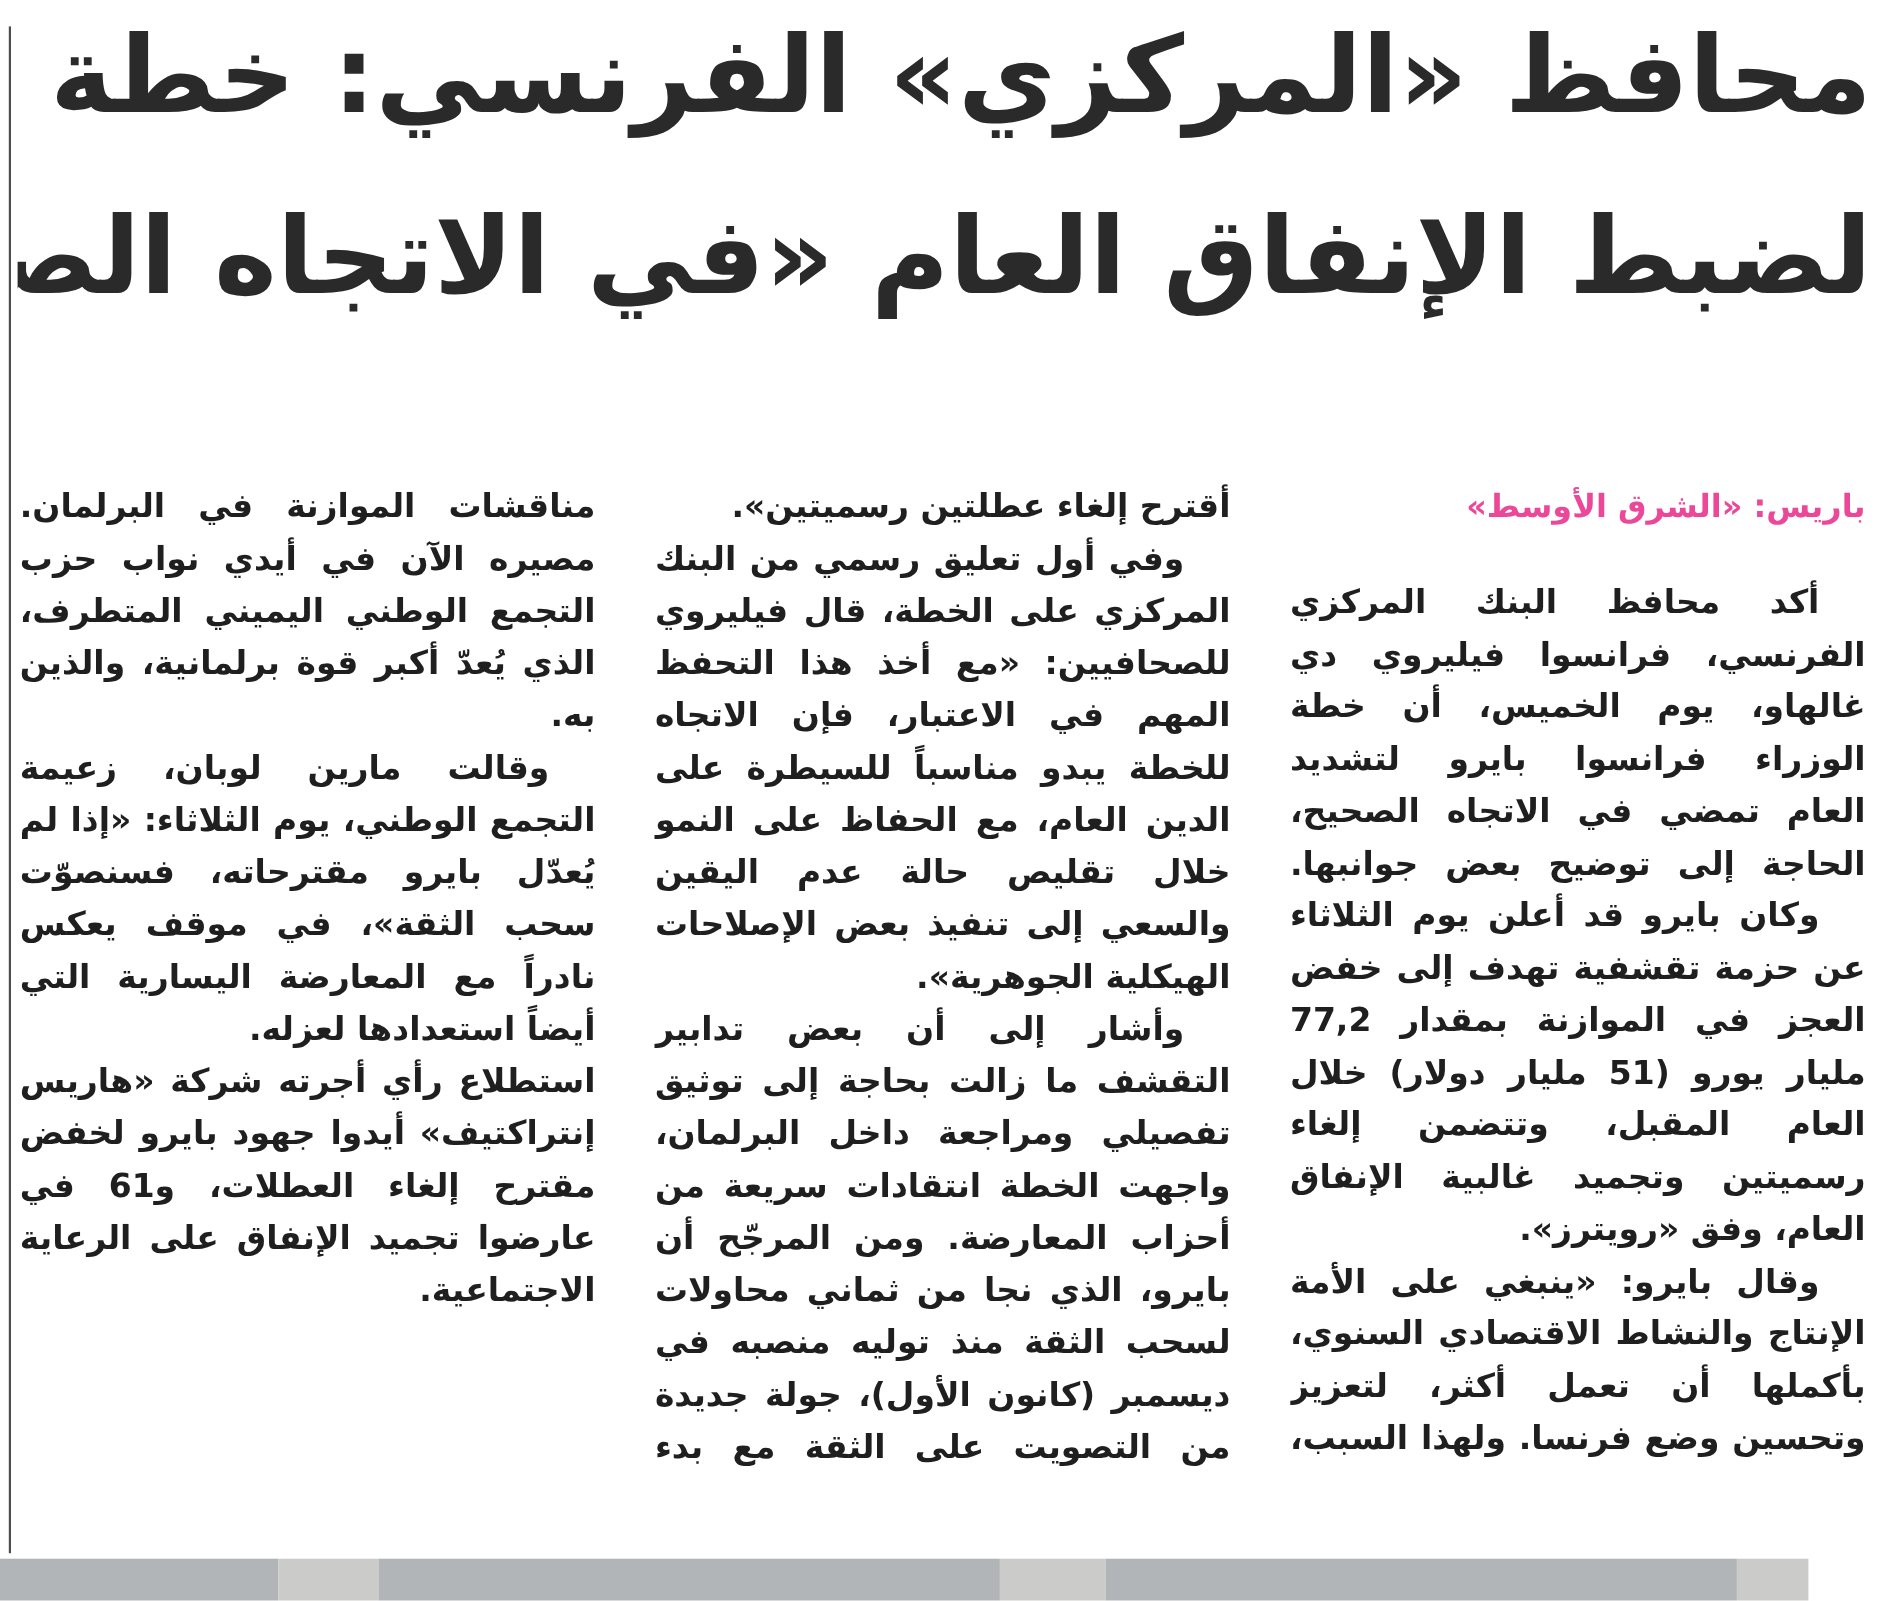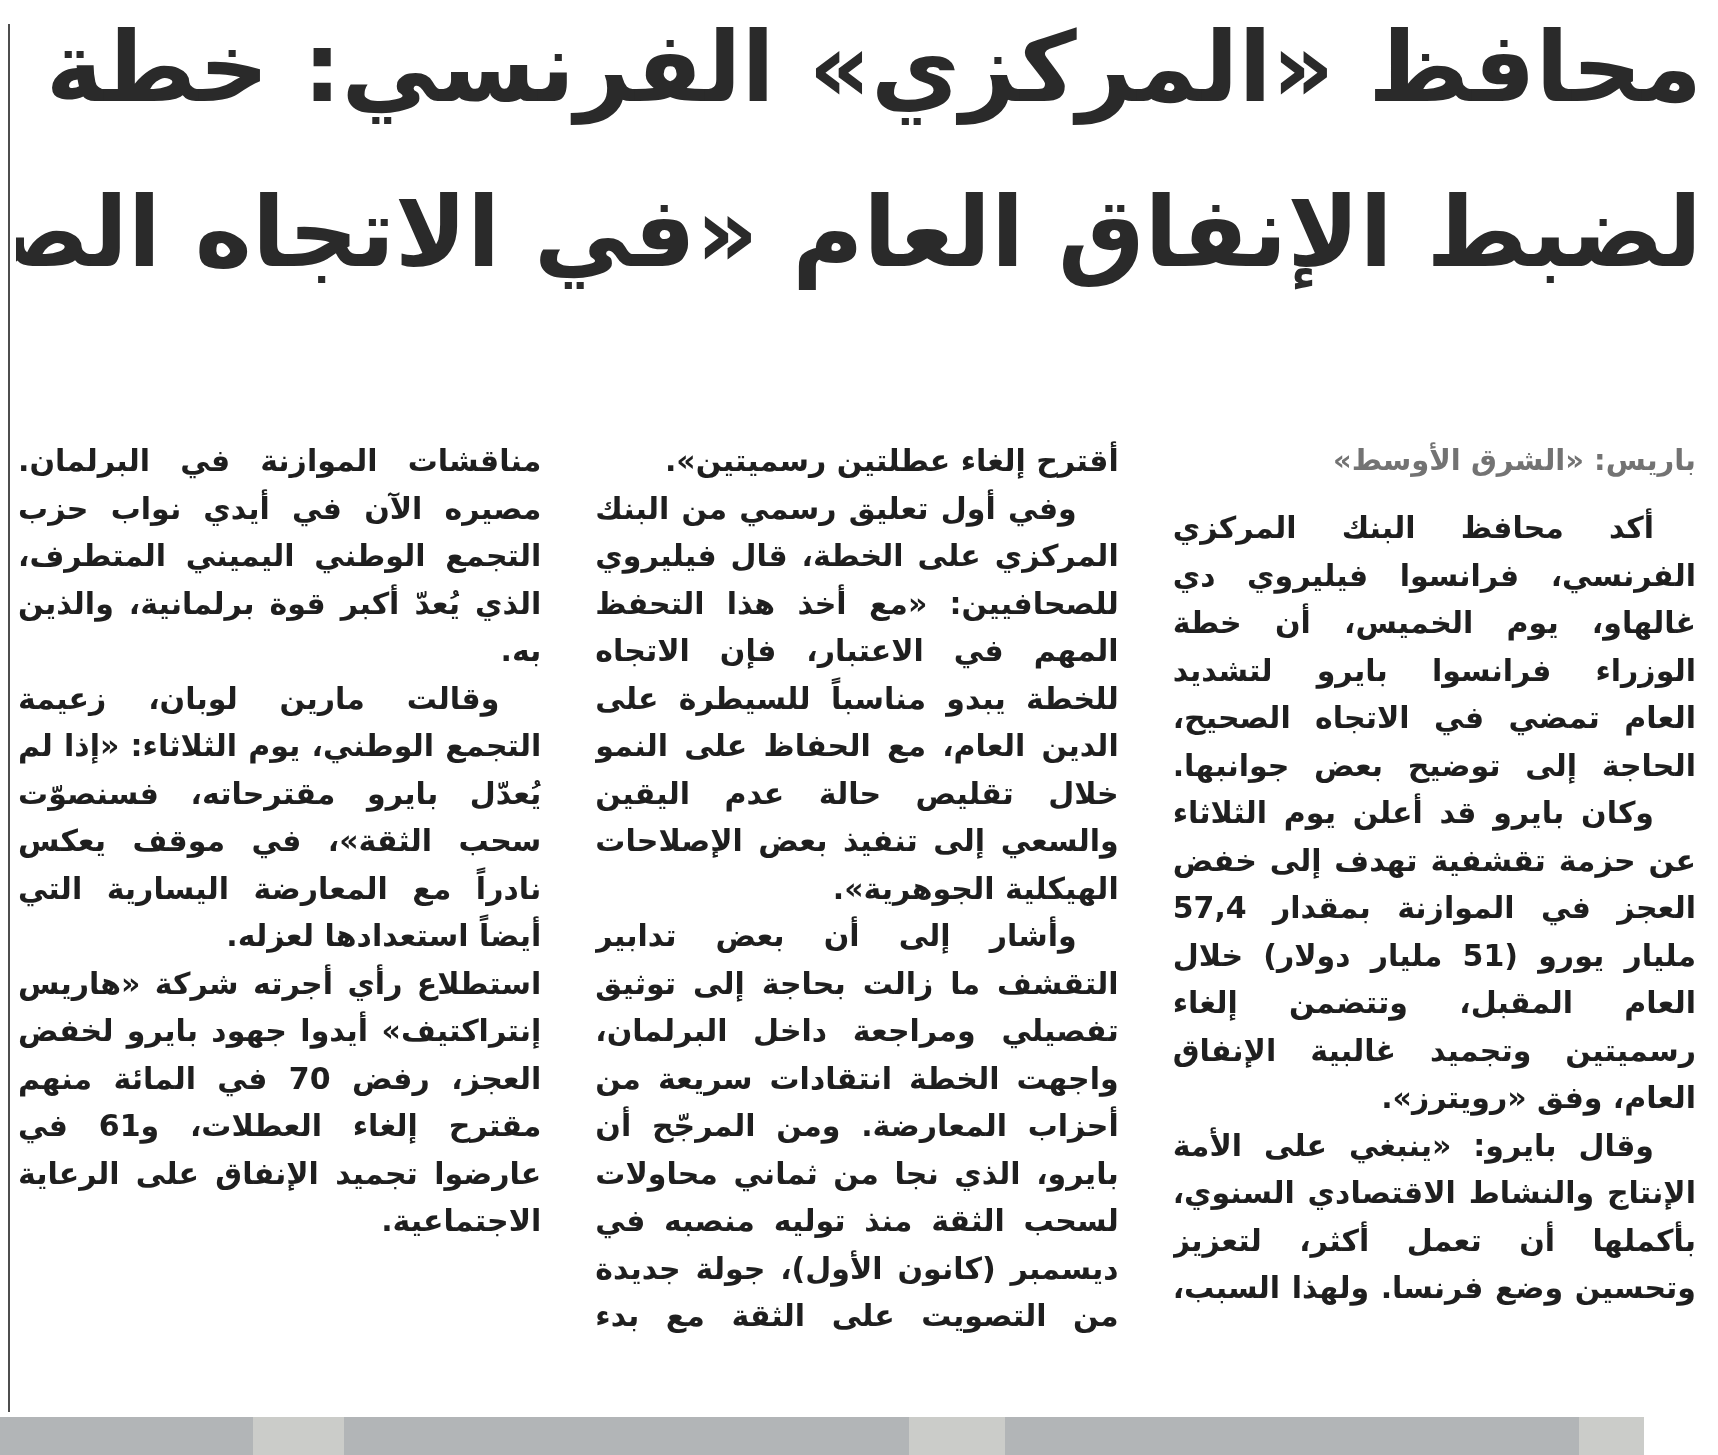--- a/index.html
+++ b/index.html
@@ -30,22 +30,22 @@
     position:absolute; top:437px; right:22px;
     width:1678px;
     display:grid;
     grid-template-columns:repeat(3, 1fr);
     column-gap:54px;
   }
   .byline {
     font-size:29px;
     font-weight:bold;
     line-height:47px;
-    margin-bottom:20px;
-    color:#737373;
+    margin-bottom:40px;
+    color:#ec4899;
   }
   .line {
     font-size:30px;
     font-weight:bold;
     line-height:47.5px;
     height:47.5px;
     overflow:hidden;
     color:#1f1f1f;
   }
   .line.just { text-align:justify; text-align-last:justify; }
@@ -73,21 +73,21 @@
     <div class="byline">باريس: «الشرق الأوسط»</div>
     <div>
         <div class="line just pstart">أكد محافظ البنك المركزي</div>
         <div class="line just">الفرنسي، فرانسوا فيليروي دي</div>
         <div class="line just">غالهاو، يوم الخميس، أن خطة رئيس</div>
         <div class="line just">الوزراء فرانسوا بايرو لتشديد الإنفاق</div>
         <div class="line just">العام تمضي في الاتجاه الصحيح، رغم</div>
         <div class="line just">الحاجة إلى توضيح بعض جوانبها.</div>
         <div class="line just pstart">وكان بايرو قد أعلن يوم الثلاثاء</div>
         <div class="line just">عن حزمة تقشفية تهدف إلى خفض</div>
-        <div class="line just">العجز في الموازنة بمقدار 57,4</div>
+        <div class="line just">العجز في الموازنة بمقدار 77,2</div>
         <div class="line just">مليار يورو (51 مليار دولار) خلال</div>
         <div class="line just">العام المقبل، وتتضمن إلغاء عطلتين</div>
         <div class="line just">رسميتين وتجميد غالبية الإنفاق</div>
         <div class="line">العام، وفق «رويترز».</div>
         <div class="line just pstart">وقال بايرو: «ينبغي على الأمة</div>
         <div class="line just">الإنتاج والنشاط الاقتصادي السنوي،</div>
         <div class="line just">بأكملها أن تعمل أكثر، لتعزيز</div>
         <div class="line just">وتحسين وضع فرنسا. ولهذا السبب،</div>
       </div>
   </div>
@@ -122,21 +122,20 @@
         <div class="line just">الذي يُعدّ أكبر قوة برلمانية، والذين قد</div>
         <div class="line">به.</div>
         <div class="line just pstart">وقالت مارين لوبان، زعيمة</div>
         <div class="line just">التجمع الوطني، يوم الثلاثاء: «إذا لم</div>
         <div class="line just">يُعدّل بايرو مقترحاته، فسنصوّت على</div>
         <div class="line just">سحب الثقة»، في موقف يعكس تقارباً</div>
         <div class="line just">نادراً مع المعارضة اليسارية التي أبدت</div>
         <div class="line">أيضاً استعدادها لعزله.</div>
         <div class="line just">استطلاع رأي أجرته شركة «هاريس</div>
         <div class="line just">إنتراكتيف» أيدوا جهود بايرو لخفض</div>
-        <div class="line just">العجز، رفض 70 في المائة منهم</div>
         <div class="line just">مقترح إلغاء العطلات، و61 في المائة</div>
         <div class="line just">عارضوا تجميد الإنفاق على الرعاية</div>
         <div class="line">الاجتماعية.</div>
       </div>
   </div>
 </div>
 
 <div class="bottom-strip">
     <div class="seg" style="left: 0px; width: 253px; background: rgb(178, 181, 183);"></div>
     <div class="seg" style="left: 253px; width: 91px; background: rgb(203, 204, 201);"></div>

